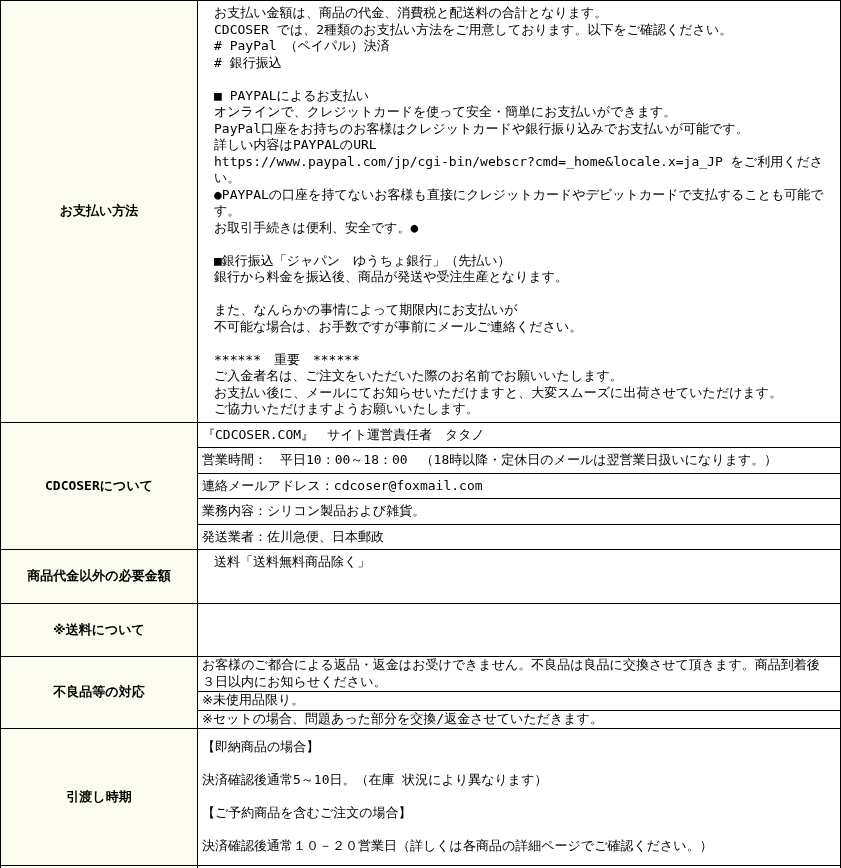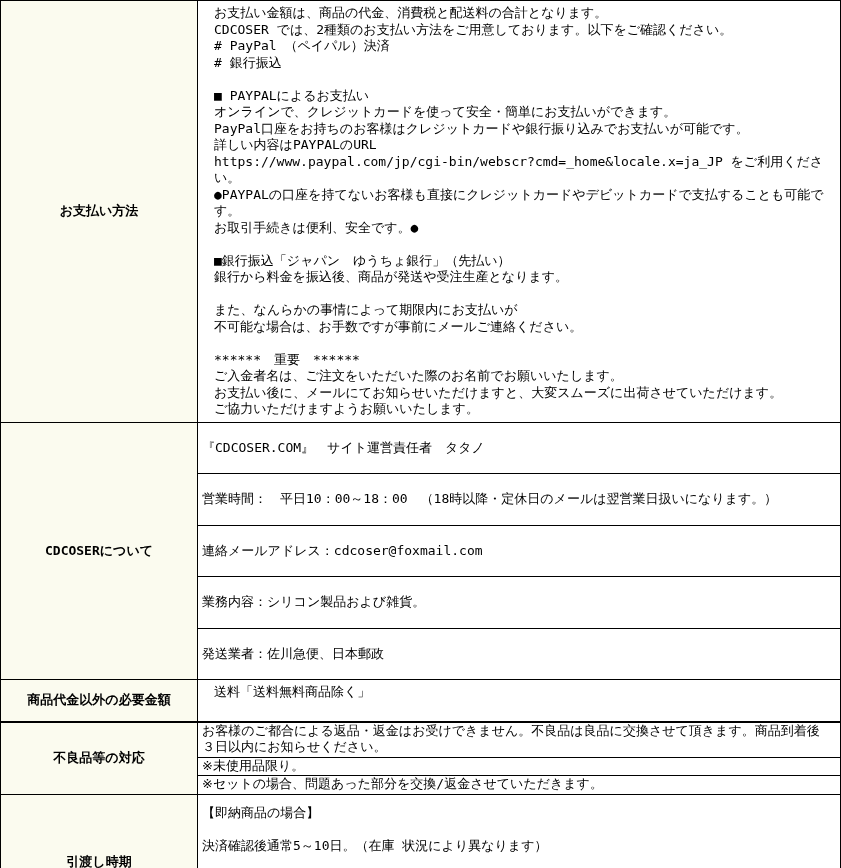--- a/index.html
+++ b/index.html
@@ -31,32 +31,32 @@
   .rh{
     flex:0 0 197px;
     width:197px;
     background:var(--header-bg);
     border-right:1px solid var(--border);
     display:flex;
     align-items:center;
     justify-content:center;
     text-align:center;
     font-weight:bold;
-    padding:12px;
+    padding:18px;
   }
   .rc{
     flex:1;
     min-width:0;
   }
   .pad{padding:4px 16px;}
   .pad-sm{padding:1px 4px;}
   .spaced{padding:10px 4px;}
   .multiline{white-space:pre-line;overflow-wrap:break-word;}
   .subrow{
-    padding:17px 4px;
+    padding:4px 4px;
     border-top:1px solid var(--border);
     overflow-wrap:break-word;
   }
   .subrow:first-child{border-top:none;}
   .tight .subrow{padding:0 16px 1px 4px;}
   .bold{font-weight:normal;}
 </style>
 </head>
 <body>
 
@@ -99,20 +99,21 @@
       <div class="subrow">発送業者：佐川急便、日本郵政</div>
     </div>
   </section>
 
   <section class="row">
     <div class="rh">商品代金以外の必要金額</div>
     <div class="rc pad">送料「送料無料商品除く」</div>
   </section>
 
   <section class="row">
+    <div class="rh">※送料について</div>
   </section>
 
   <section class="row">
     <div class="rh">不良品等の対応</div>
     <div class="rc tight">
       <div class="subrow">お客様のご都合による返品・返金はお受けできません。不良品は良品に交換させて頂きます。商品到着後３日以内にお知らせください。</div>
       <div class="subrow">※未使用品限り。</div>
       <div class="subrow">※セットの場合、問題あった部分を交換/返金させていただきます。</div>
     </div>
   </section>

